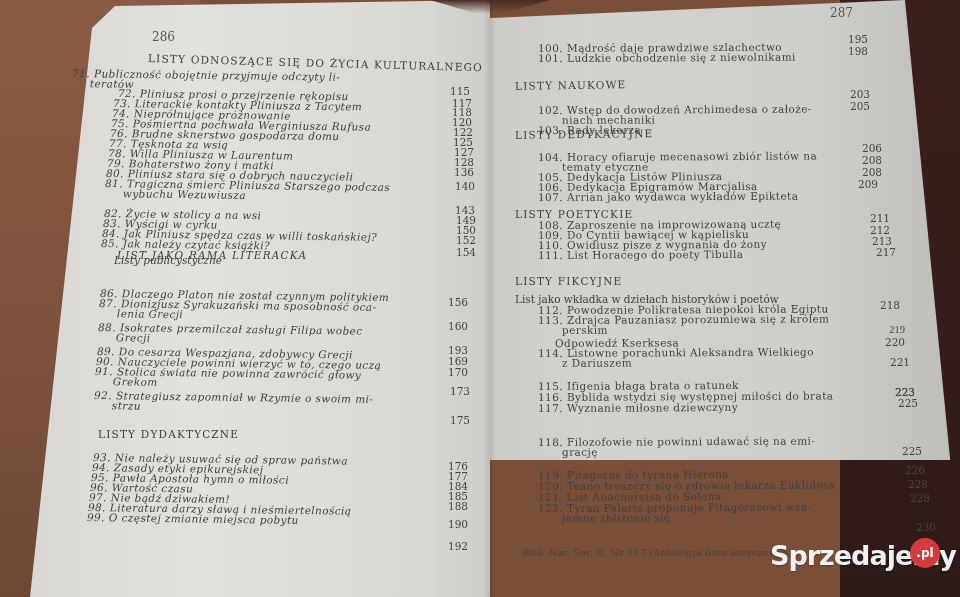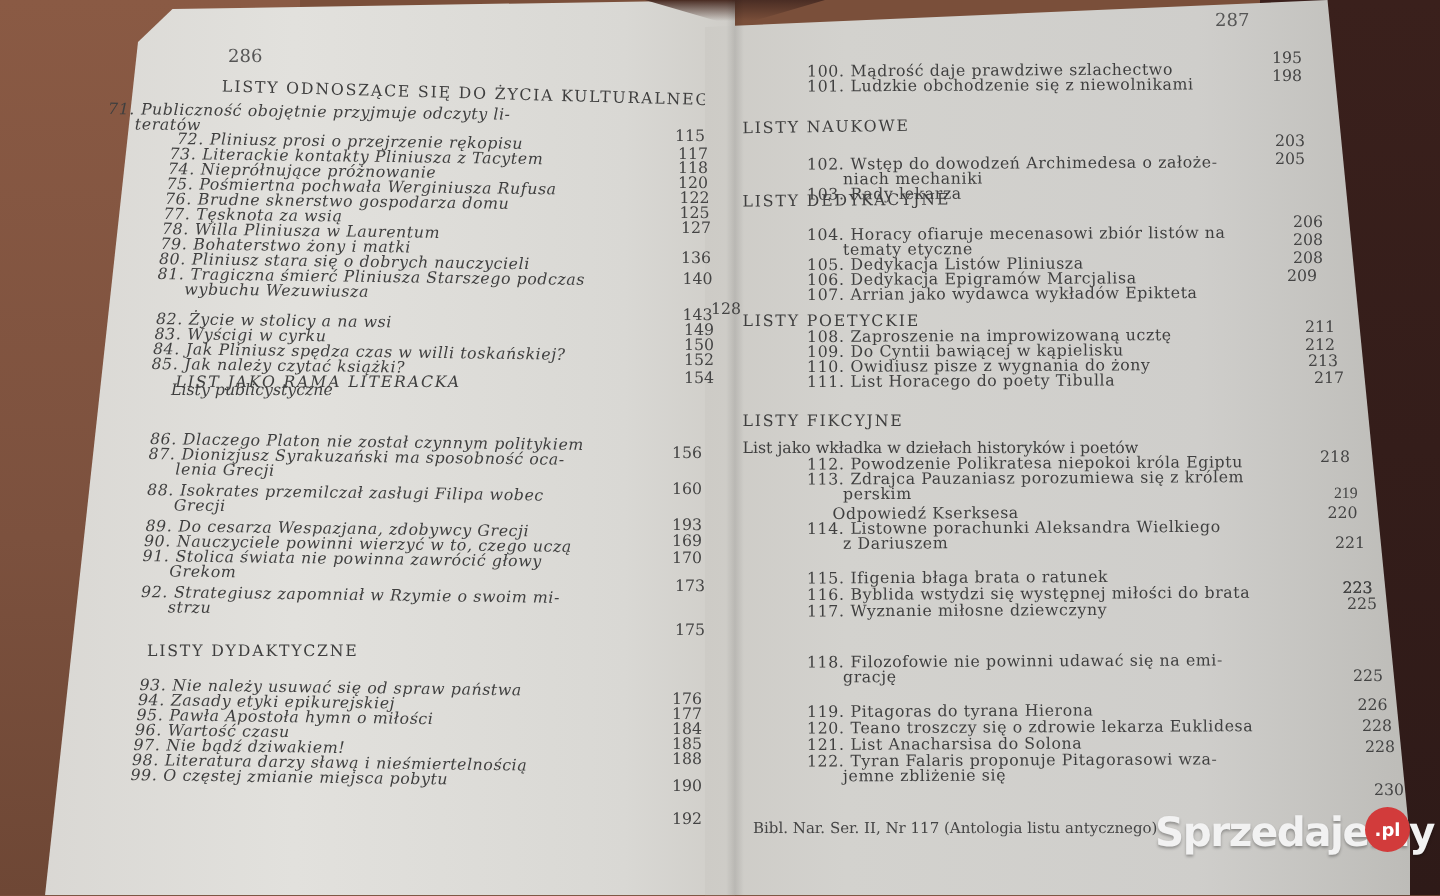--- a/index.html
+++ b/index.html
@@ -2,21 +2,21 @@
 <html><head>
 <meta charset="utf-8">
 <style>
   html,body{margin:0;padding:0;}
   body{width:960px;height:597px;overflow:hidden;position:relative;background:#7a4f3a;font-family:"DejaVu Serif",serif;}
   .bg-left{position:absolute;left:0;top:0;width:200px;height:597px;background:linear-gradient(180deg,#8a5a44 0%,#7c513e 60%,#6e4735 100%);}
   .bg-right{position:absolute;right:0;top:0;width:120px;height:597px;background:linear-gradient(180deg,#3a201c 0%,#2e1a18 100%);}
   .page{position:absolute;color:#4a4a4a;}
   .page-left{left:0;top:0;width:490px;height:597px;background:linear-gradient(90deg,#d8d6d2 0%,#e2e1dd 40%,#d9d8d4 85%,#cfcdc8 100%);
     clip-path:polygon(115px 6px,490px 0,490px 597px,30px 597px,92px 28px);}
-  .page-right{left:470px;top:0;width:470px;height:597px;background:linear-gradient(90deg,#cdcbc6 0%,#d3d2ce 20%,#cfcecb 70%,#bdbcb8 100%);
+  .page-right{left:490px;top:0;width:470px;height:460px;background:linear-gradient(90deg,#cdcbc6 0%,#d3d2ce 20%,#cfcecb 70%,#bdbcb8 100%);
     clip-path:polygon(0 18px,415px 0,470px 560px,470px 597px,0 597px);}
   .shadow-top{position:absolute;left:430px;top:0;width:120px;height:14px;background:linear-gradient(180deg,#4a2d24,rgba(74,45,36,0));clip-path:polygon(0 0,100% 0,60% 100%,40% 100%);}
   .gutter{position:absolute;left:484px;top:0;width:12px;height:597px;background:linear-gradient(90deg,rgba(0,0,0,0) 0%,rgba(0,0,0,.10) 50%,rgba(0,0,0,0) 100%);}
   .pnum{position:absolute;font-size:12px;color:#555;}
   .sect{position:absolute;font-size:10.5px;letter-spacing:1.2px;color:#3e3e3e;white-space:nowrap;}
   .sub{font-style:italic;}
   .entry{position:absolute;font-size:10.5px;white-space:nowrap;color:#3f3f3f;}
   .entry .n{display:inline-block;margin-right:4px;}
   .left .entry{font-style:italic;}
   .pg{position:absolute;font-size:10.5px;color:#444;text-align:right;width:30px;}
@@ -61,21 +61,21 @@
     <div class="pg" style="left:442px;top:106px;">118</div>
     <div class="entry it" style="left:112px;top:108px;font-style:italic;color:#3f3f3f;transform:rotate(0.8deg);transform-origin:left;"><span class="n">74.</span><span class="t">Nieprółnujące próżnowanie</span></div>
     <div class="pg" style="left:442px;top:116px;">120</div>
     <div class="entry it" style="left:111px;top:118px;font-style:italic;color:#3f3f3f;transform:rotate(0.8deg);transform-origin:left;"><span class="n">75.</span><span class="t">Pośmiertna pochwała Werginiusza Rufusa</span></div>
     <div class="pg" style="left:443px;top:126px;">122</div>
     <div class="entry it" style="left:110px;top:128px;font-style:italic;color:#3f3f3f;transform:rotate(0.8deg);transform-origin:left;"><span class="n">76.</span><span class="t">Brudne sknerstwo gospodarza domu</span></div>
     <div class="pg" style="left:443px;top:136px;">125</div>
     <div class="entry it" style="left:109px;top:138px;font-style:italic;color:#3f3f3f;transform:rotate(0.8deg);transform-origin:left;"><span class="n">77.</span><span class="t">Tęsknota za wsią</span></div>
     <div class="pg" style="left:444px;top:146px;">127</div>
     <div class="entry it" style="left:108px;top:148px;font-style:italic;color:#3f3f3f;transform:rotate(0.8deg);transform-origin:left;"><span class="n">78.</span><span class="t">Willa Pliniusza w Laurentum</span></div>
-    <div class="pg" style="left:464px;top:156px;margin-top:44px;">128</div>
+    <div class="pg" style="left:444px;top:156px;">128</div>
     <div class="entry it" style="left:107px;top:158px;font-style:italic;color:#3f3f3f;transform:rotate(0.8deg);transform-origin:left;"><span class="n">79.</span><span class="t">Bohaterstwo żony i matki</span></div>
     <div class="pg" style="left:444px;top:166px;">136</div>
     <div class="entry it" style="left:106px;top:168px;font-style:italic;color:#3f3f3f;transform:rotate(0.8deg);transform-origin:left;"><span class="n">80.</span><span class="t">Pliniusz stara się o dobrych nauczycieli</span></div>
     <div class="pg" style="left:445px;top:180px;">140</div>
     <div class="entry it" style="left:105px;top:178px;font-style:italic;color:#3f3f3f;transform:rotate(0.8deg);transform-origin:left;"><span class="n">81.</span><span class="t">Tragiczna śmierć Pliniusza Starszego podczas</span><div class="" style="margin-left:18px;">wybuchu Wezuwiusza</div></div>
     <div class="pg" style="left:445px;top:204px;">143</div>
     <div class="entry it" style="left:104px;top:208px;font-style:italic;color:#3f3f3f;transform:rotate(0.8deg);transform-origin:left;"><span class="n">82.</span><span class="t">Życie w stolicy a na wsi</span></div>
     <div class="pg" style="left:446px;top:214px;">149</div>
     <div class="entry it" style="left:103px;top:218px;font-style:italic;color:#3f3f3f;transform:rotate(0.8deg);transform-origin:left;"><span class="n">83.</span><span class="t">Wyścigi w cyrku</span></div>
     <div class="pg" style="left:446px;top:224px;">150</div>

